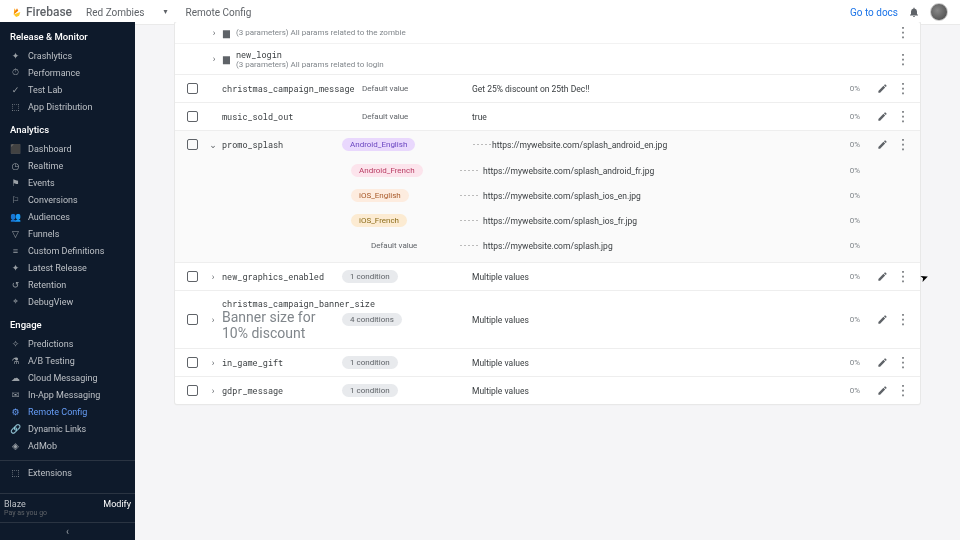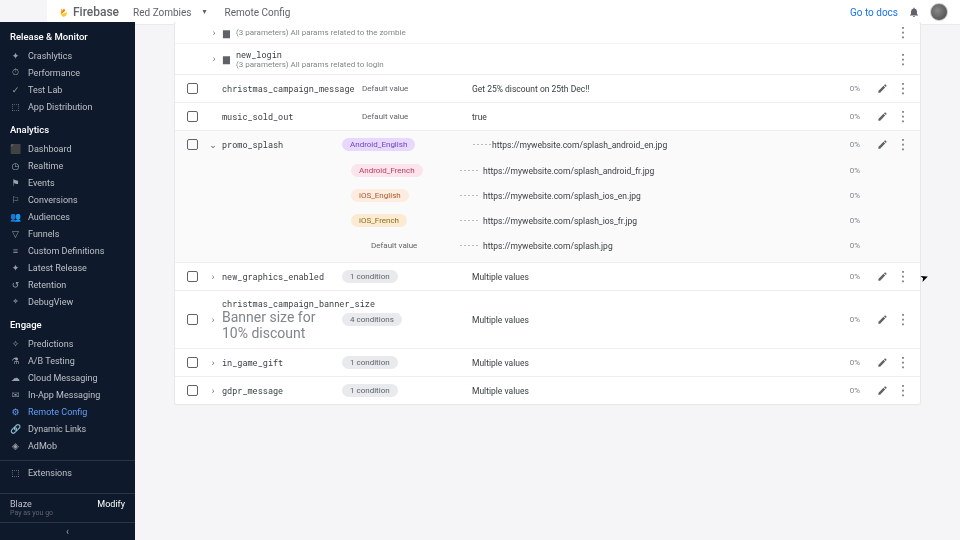--- a/index.html
+++ b/index.html
@@ -1,36 +1,36 @@
 <!DOCTYPE html>
 <html><head>
 <meta charset="utf-8">
 <style>
 * { margin: 0; padding: 0; box-sizing: border-box; font-family: Roboto, Arial, sans-serif; }
 body { background: #f5f5f7; width: 960px; height: 540px; overflow: hidden; position: relative; }
 
-.topbar { height: 22px; background: #fff; display: flex; align-items: center; padding: 12px 12px; border-bottom: 1px solid #eaeaea; margin-left: 47px; }
+.topbar { height: 22px; background: #fff; display: flex; align-items: center; padding: 12px 12px; border-bottom: 1px solid #eaeaea; }
 .topbar-left { display: flex; align-items: center; gap: 10px; }
 .fb-logo { display: flex; align-items: center; gap: 4px; font-weight: 500; color: #5f6368; font-size: 12px; }
 .flame { width: 10px; height: 14px; }
-.proj { color: #5f6368; font-size: 10px; display: flex; align-items: flex-start; gap: 11px; cursor: pointer; margin-left:4px;}
+.proj { color: #5f6368; font-size: 10px; display: flex; align-items: flex-start; gap: 19px; cursor: pointer; margin-left:4px;}
 .proj .arrow { font-size: 8px; color:#5f6368; }
 .crumb { color: #5f6368; font-size: 10px; margin-left:8px;}
 .topbar-right { margin-left: auto; display: flex; align-items: center; gap: 10px; }
 .godocs { color: #1a73e8; font-size: 10px; cursor: pointer; }
 .bell { width: 12px; height: 12px; color:#5f6368; }
 .avatar { width: 18px; height: 18px; border-radius: 50%; background: radial-gradient(circle at 40% 40%, #888, #444); border:1px solid #ccc;}
 
 .sidebar { position: absolute; left: 0; top: 22px; width: 135px; height: 518px; background: #0e1a2b; color: #9aa0a6; display: flex; flex-direction: column; }
 .sidebar h6 { color: #fff; font-size: 9.5px; font-weight: 500; padding: 9px 10px 5px; }
 .side-item { display: flex; align-items: center; gap: 7px; padding: 3px 10px; font-size: 9px; color: #bdc1c6; cursor: pointer; }
 .side-item.active { color: #669df6; }
 .side-item .ico { width: 11px; height: 11px; flex-shrink: 0; display:flex; align-items:center; justify-content:center; font-size:9px; color:#9aa0a6;}
 .side-item.active .ico { color:#669df6; }
-.side-foot { margin-top: auto; border-top: 1px solid #2a3442; padding: 5px 10px; font-size: 9px; color:#bdc1c6; display:flex; }
+.side-foot { margin-top: auto; border-top: 1px solid #2a3442; padding: 5px 4px; font-size: 9px; color:#bdc1c6; display:flex; }
 .side-foot .l { display:flex; flex-direction:column; }
 .side-foot .l span:last-child{ color:#5f6368; font-size:7px;}
 .side-foot .r { margin-left:auto; color:#fff; cursor:pointer;}
 .side-collapse { border-top: 1px solid #2a3442; text-align:center; padding:3px 0; font-size:10px; color:#9aa0a6; cursor:pointer;}
 
 .content { position:absolute; left:135px; top:22px; width:825px; height:518px; overflow:auto; padding: 0 40px 0 40px;}
 .content::-webkit-scrollbar{width:6px;} .content::-webkit-scrollbar-thumb{background:#ccc;}
 
 .panel { background:#fff; border-radius:2px; margin-top:0; box-shadow: 0 0 0 1px #e8e8e8, 0 1px 2px rgba(0,0,0,.06); }
 

